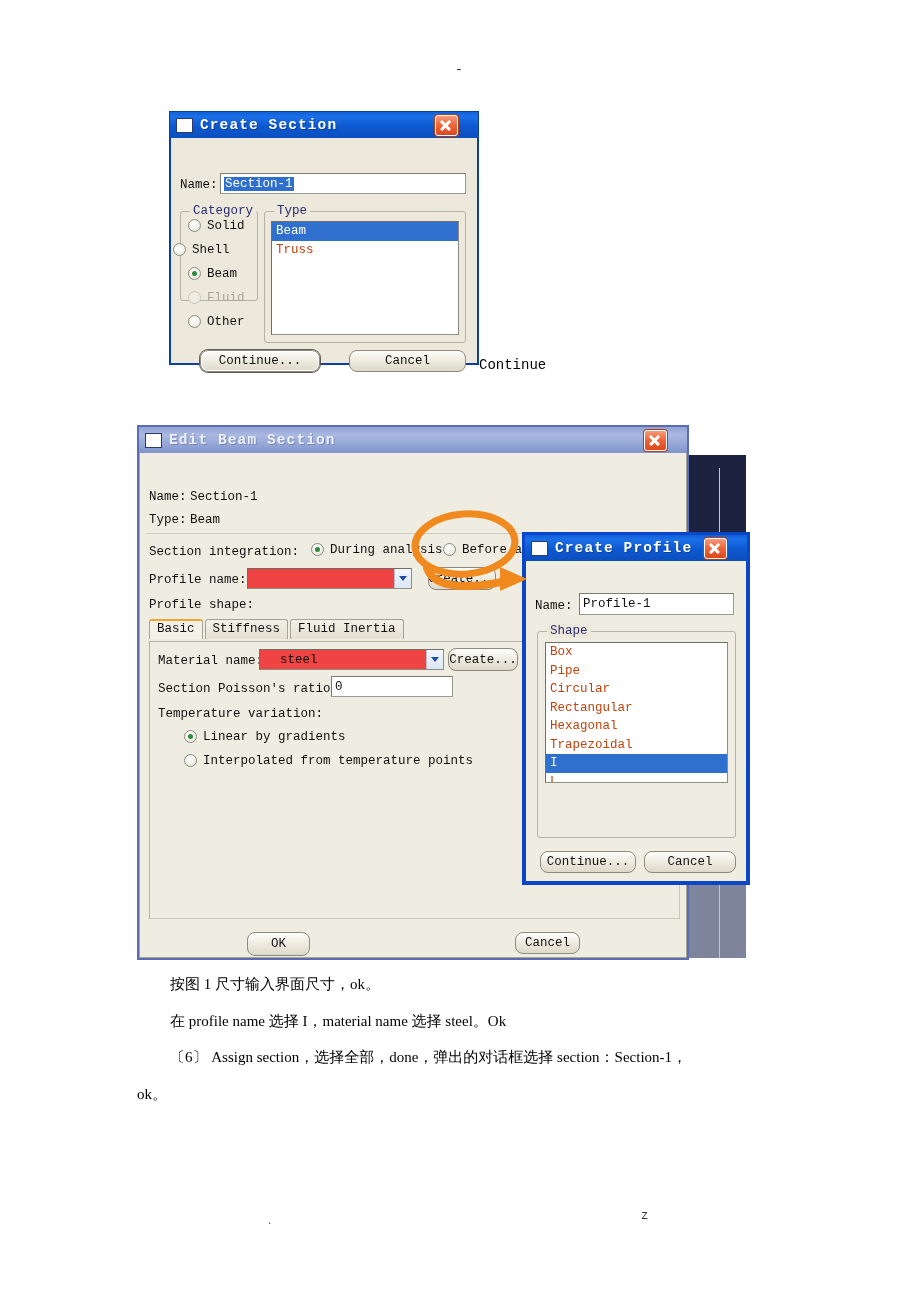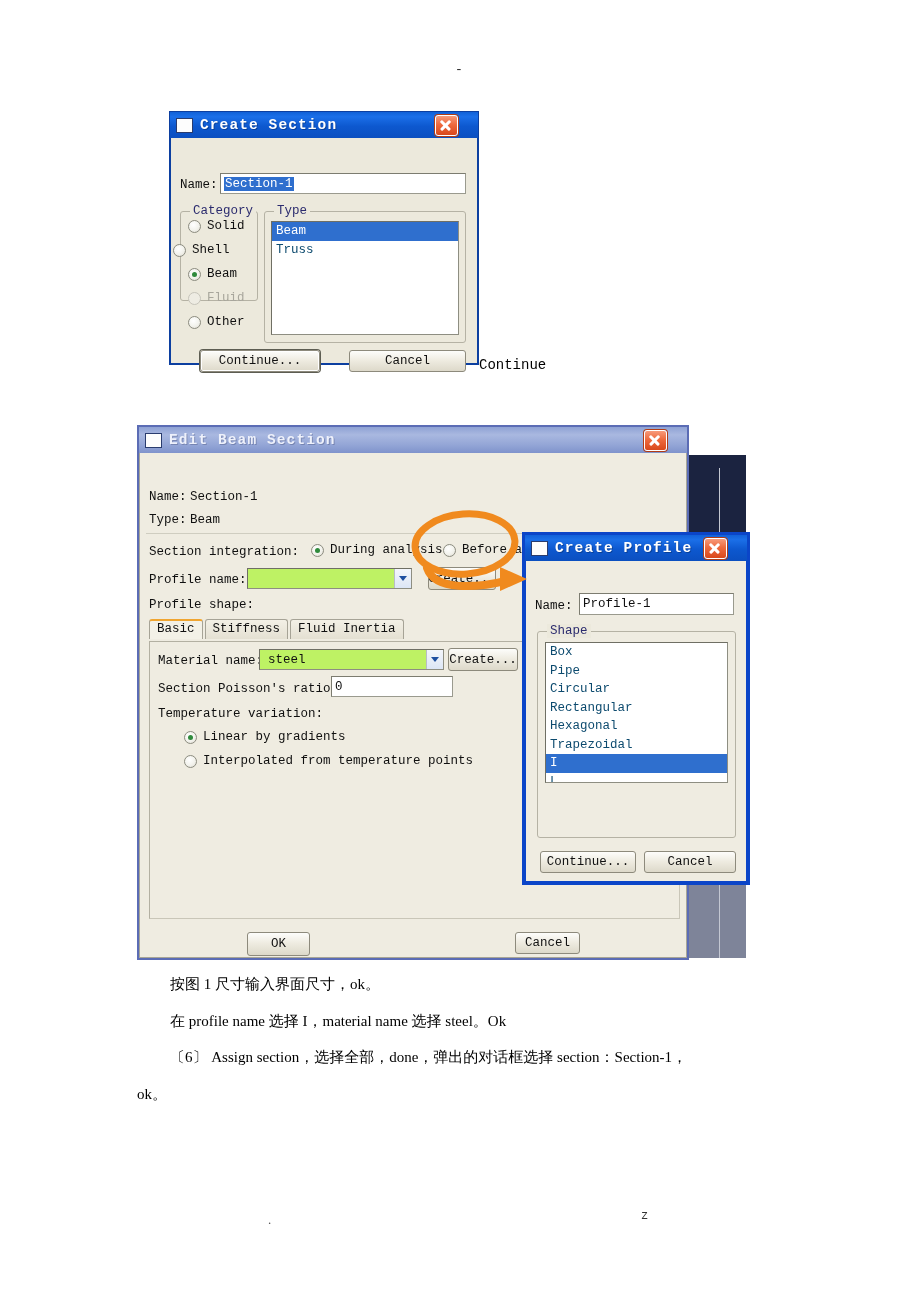--- a/index.html
+++ b/index.html
@@ -109,21 +109,21 @@
   .group-legend {
     position: absolute;
     top: -8px; left: 9px;
     background: #ece9dc;
     padding: 0 3px;
     font-family: "Liberation Mono", monospace;
     font-size: 12.5px;
     color: #2b2b6e;
     white-space: nowrap;
   }
-  .radio-row { display:flex; align-items:flex-end; }
+  .radio-row { display:flex; align-items:flex-start; }
   .radio {
     width: 13px; height: 13px; border-radius: 50%;
     background: radial-gradient(circle at 40% 35%, #ffffff 0%, #f2f2ec 55%, #dedad0 100%);
     border: 1px solid #8c8c80;
     box-sizing: border-box;
     margin-right: 6px;
     position: relative;
     flex: 0 0 auto;
   }
   .radio.on::after {
@@ -138,57 +138,57 @@
     border: 1px solid #8e8e82;
     border-top-color: #6f6f64;
     border-left-color: #6f6f64;
     box-sizing: border-box;
     position: absolute;
     overflow: hidden;
   }
   .listitem {
     font-family: "Liberation Mono", monospace;
     font-size: 12.5px;
-    color: #0c4a6e;
+    color: #c2410c;
     padding: 0 4px;
     line-height: 18.5px;
     height: 18.5px;
     white-space: nowrap;
   }
   .listitem.sel { background: #2f6fce; color: #ffffff; }
 
   .btn {
     background: linear-gradient(to bottom,#fdfdfb 0%,#eeebe0 48%,#ddd9ca 100%);
     border: 1px solid #8d8a7c;
-    border-radius: 3px;
+    border-radius: 8px;
     box-sizing: border-box;
     display: flex;
     align-items: center;
     justify-content: center;
     font-family: "Liberation Mono", monospace;
     font-size: 12.5px;
     color: #111111;
     position: absolute;
     white-space: nowrap;
   }
   .btn.focus { box-shadow: inset 0 0 0 1px #ffffff, 0 0 0 1px #5d5d52; }
 
   .combo {
-    background: #bef264;
+    background: #ef4444;
     border: 1px solid #8e8e82;
     border-top-color: #6f6f64;
     border-left-color: #6f6f64;
     box-sizing: border-box;
     position: absolute;
     display: flex;
     align-items: center;
     font-family: "Liberation Mono", monospace;
     font-size: 12.5px;
     color: #101010;
-    padding-left: 8px;
+    padding-left: 20px;
   }
   .combo-arrow {
     width: 17px;
     height: 100%;
     margin-left: auto;
     background: linear-gradient(to bottom,#f4f6fb 0%,#dce6f6 100%);
     border-left: 1px solid #b9bdc6;
     display: flex; align-items: center; justify-content: center;
     box-sizing: border-box;
   }

